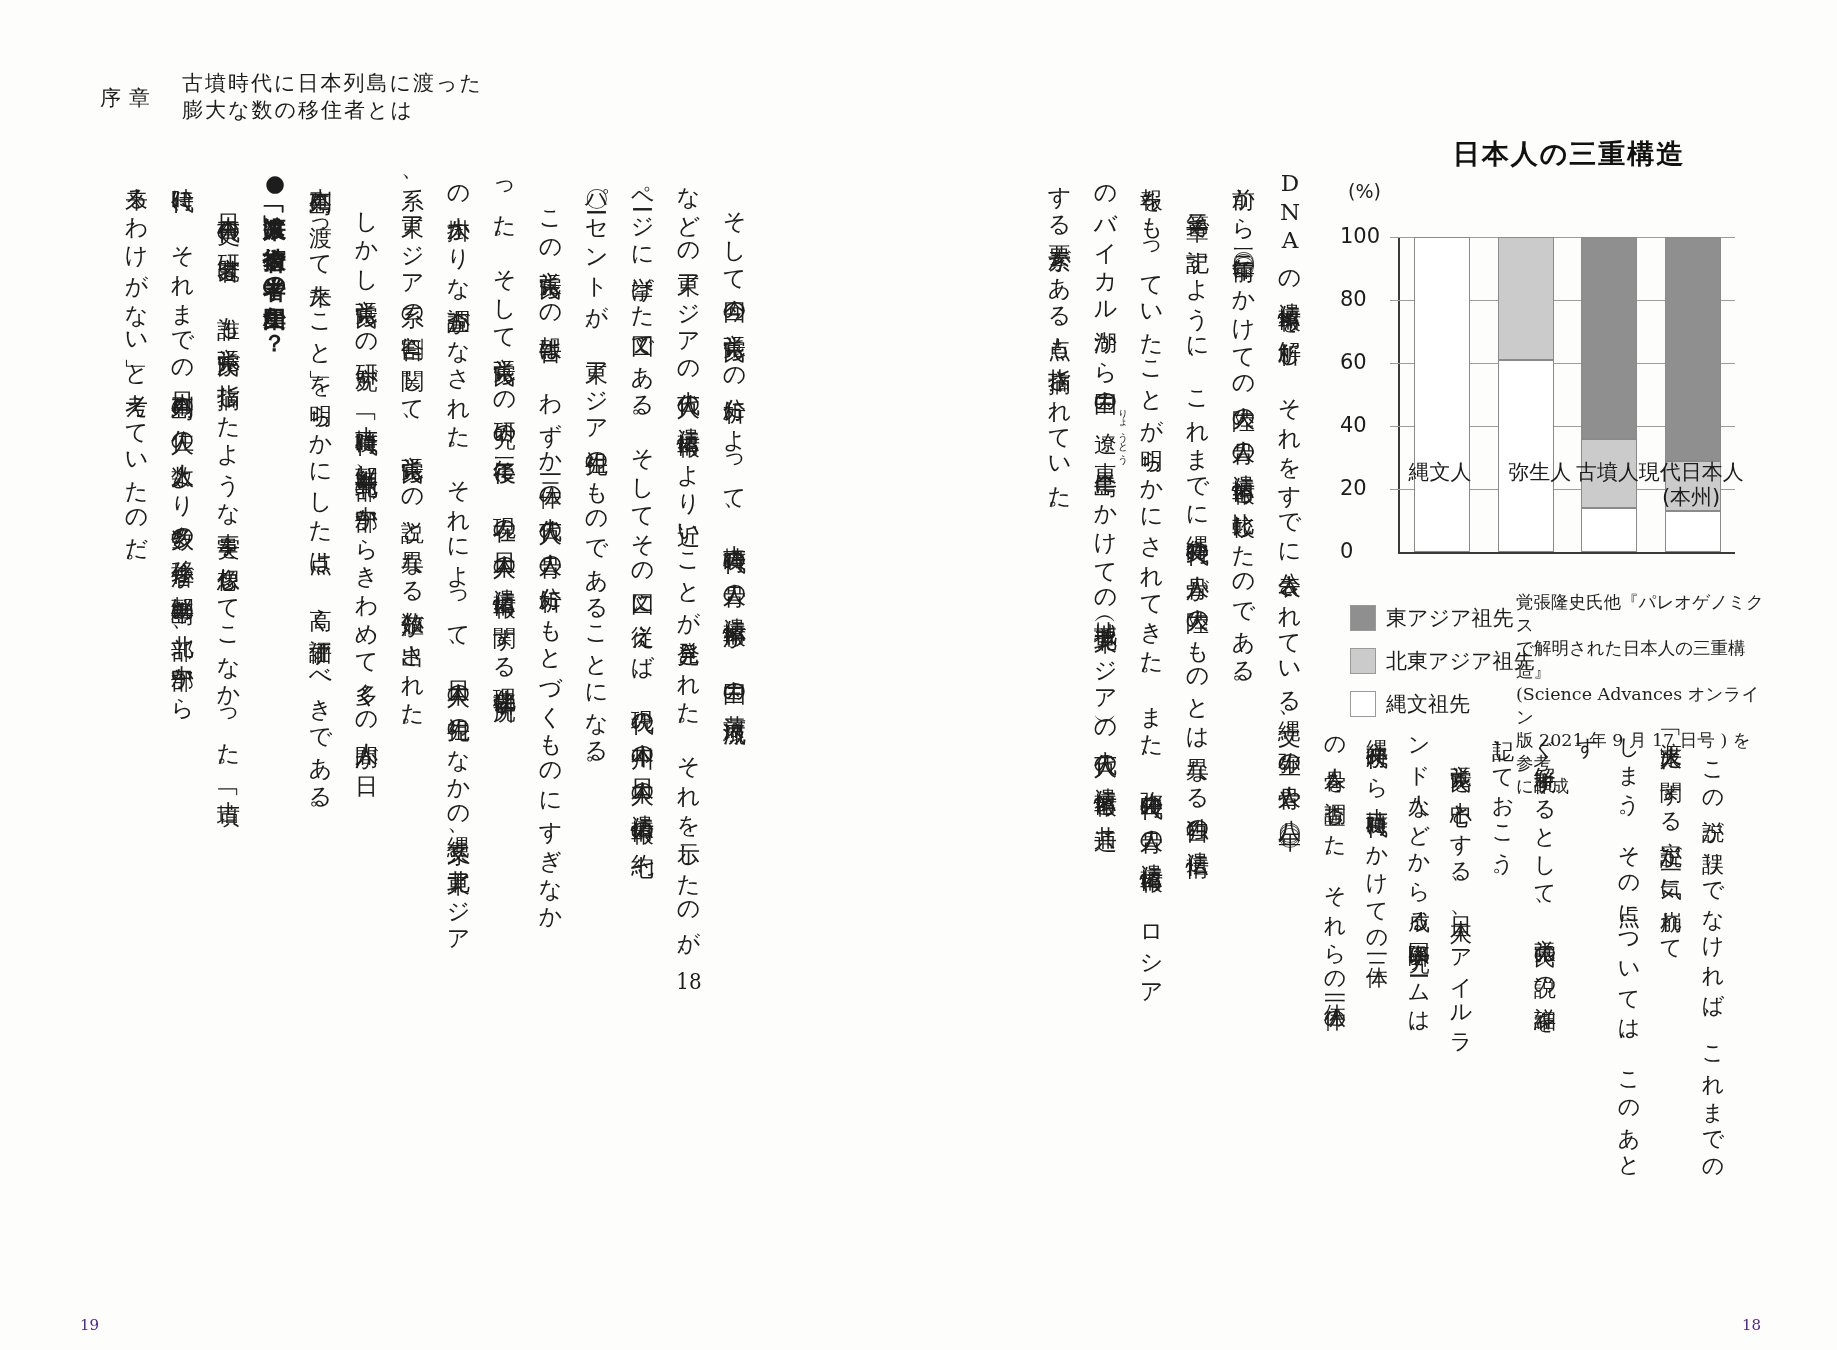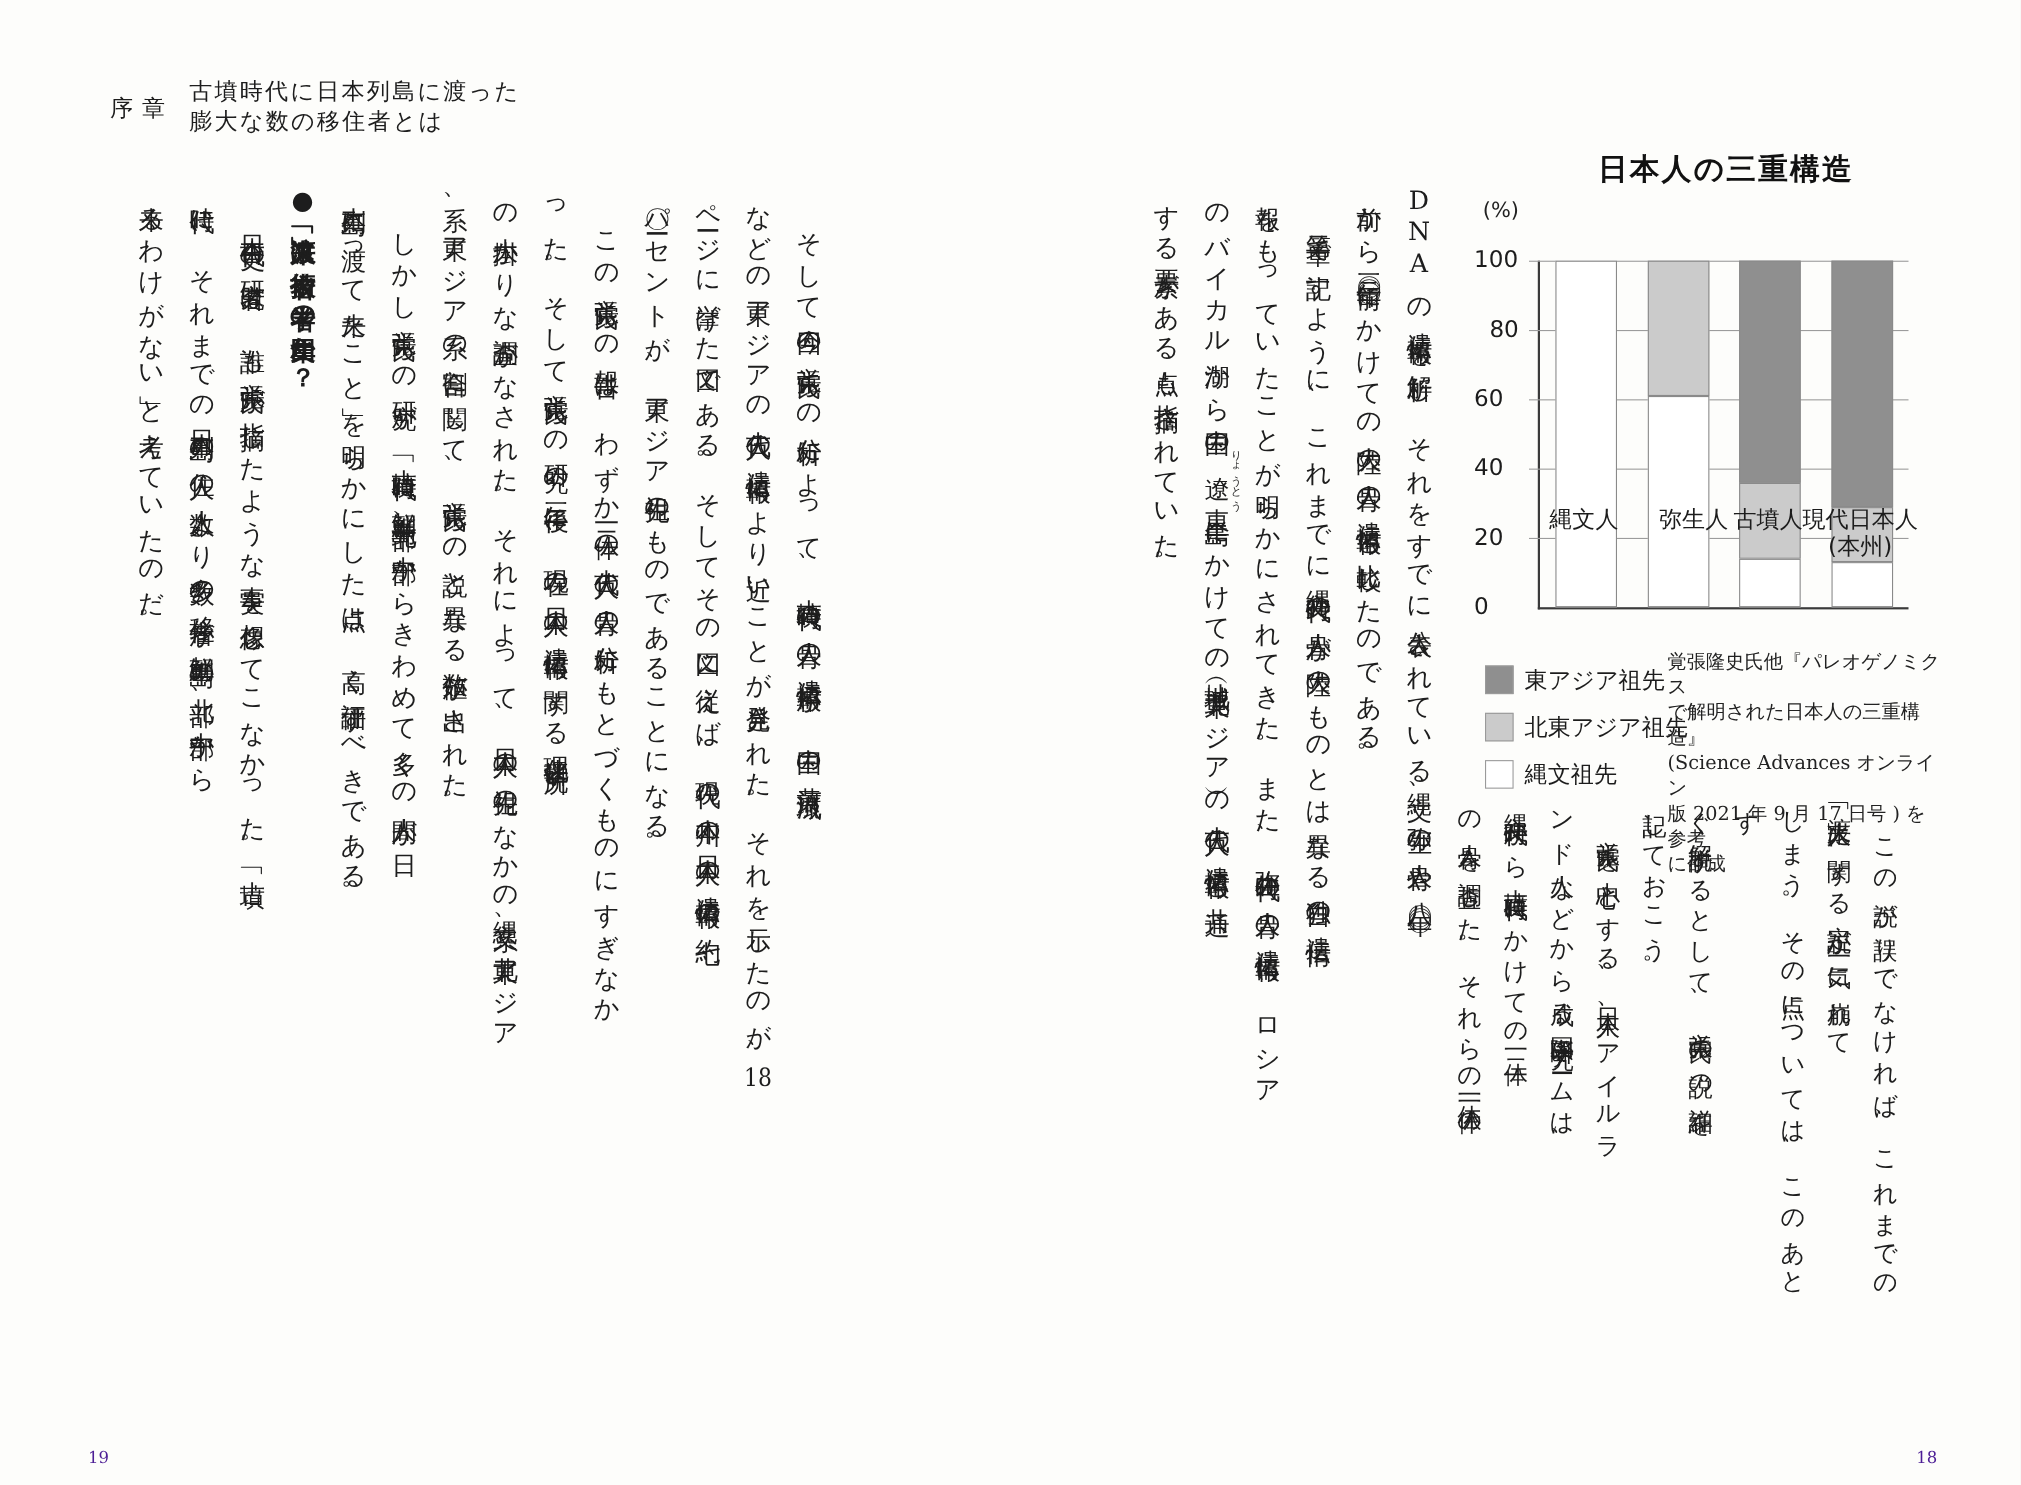--- a/index.html
+++ b/index.html
@@ -7,21 +7,21 @@
   .spread {
     position:relative;
     width:1837px; height:1350px;
     background:#fdfdfb;
     overflow:hidden;
     font-family:"DejaVu Serif","Liberation Serif",serif;
     color:#1d1d1d;
   }
 
   
-  .running-head { position:absolute; left:100px; top:70px; display:flex; gap:14px; }
+  .running-head { position:absolute; left:100px; top:70px; display:flex; gap:24px; }
   .chapter-label { font-size:21px; letter-spacing:8px; padding-top:14px; }
   .head-title { font-size:21px; line-height:27px; letter-spacing:2px; }
 
   
   .vblock {
     position:absolute;
     writing-mode:vertical-rl;
     text-orientation:upright;
   }
   .vcol {
@@ -132,21 +132,21 @@
           <div class="seg" style="height: 13%; background: rgb(255, 255, 255);"></div>
           <div class="seg" style="height: 16%; background: rgb(203, 203, 203);"></div>
           <div class="seg" style="height: 71%; background: rgb(143, 143, 143);"></div>
         </div>
       </div>
     <div>
         <div class="ytick" style="left: 10px; top: 403px;">0</div>
         <div class="ytick" style="left: 10px; top: 340px;">20</div>
         <div class="ytick" style="left: 10px; top: 277px;">40</div>
         <div class="ytick" style="left: 10px; top: 214px;">60</div>
-        <div class="ytick" style="left: 24px; top: 151px;">80</div>
+        <div class="ytick" style="left: 10px; top: 151px;">80</div>
         <div class="ytick" style="left: 10px; top: 88px;">100</div>
       </div>
     <div class="chart-legend">
         <div class="legend-item">
           <span class="legend-swatch" style="background: rgb(143, 143, 143);"></span>
           <span class="legend-label">東アジア祖先</span>
         </div>
         <div class="legend-item">
           <span class="legend-swatch" style="background: rgb(203, 203, 203);"></span>
           <span class="legend-label">北東アジア祖先</span>

